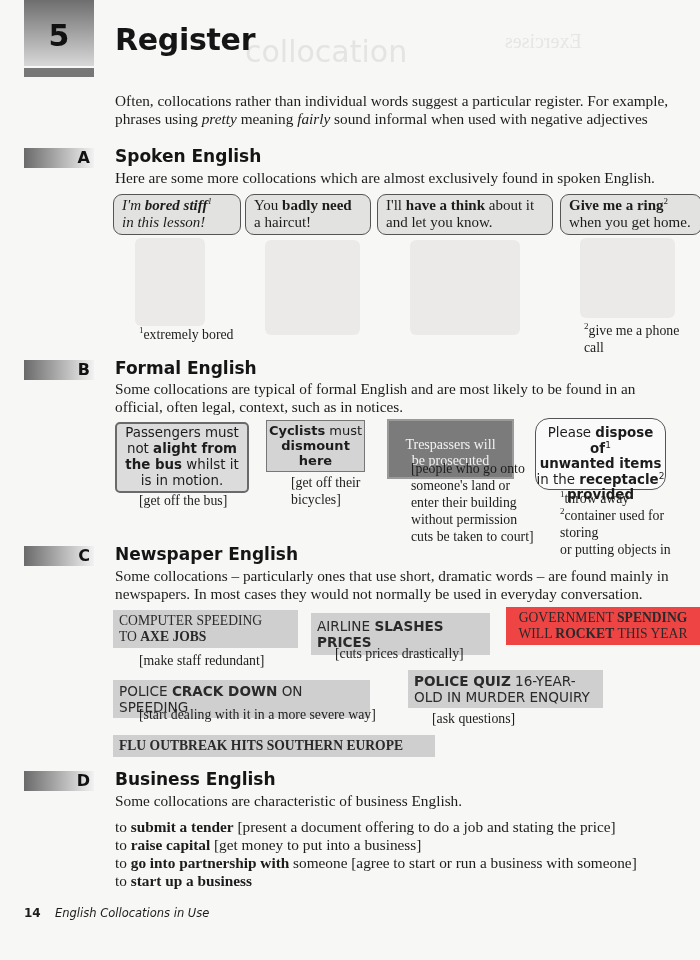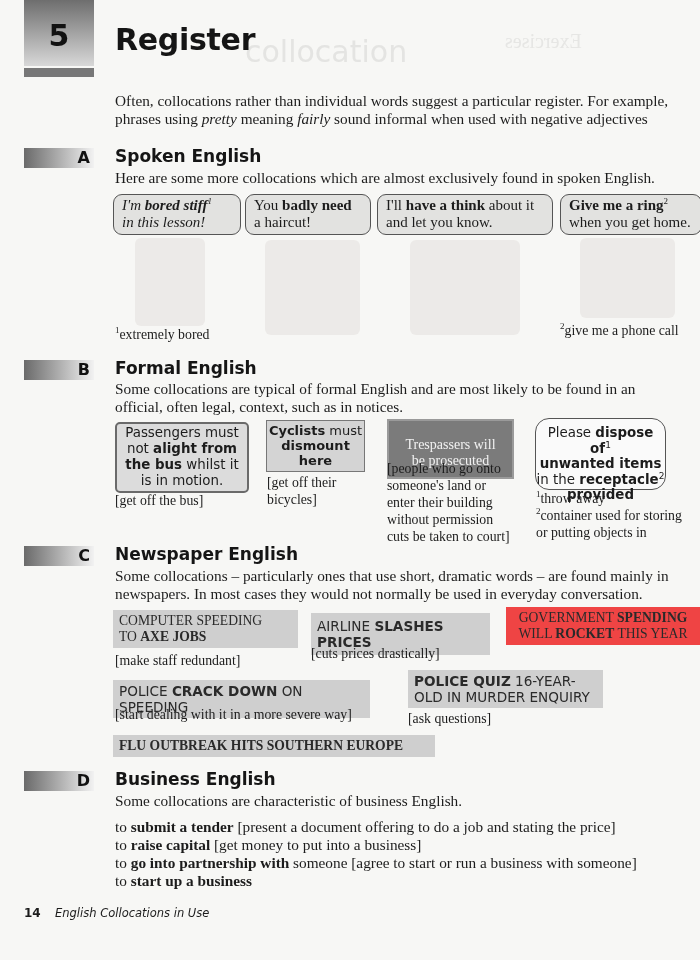--- a/index.html
+++ b/index.html
@@ -52,21 +52,21 @@
   .sign3 {
     left:387px; top:419px; width:123px; height:40px;
     background:#7b7b7b; border:2px solid #9a9a9a; color:#f2f2f2;
     font-size:14px; line-height:16px; text-align:center; padding-top:16px;
   }
   .sign4 {
     left:535px; top:418px; width:129px; height:64px;
     border:1.5px solid #555; border-radius:14px; background:#fafafa;
     font-size:13.4px; line-height:15.5px; text-align:center; padding-top:6px;
   }
-  .note { font-size:13.8px; line-height:17px; }
+  .note { font-size:13.8px; line-height:17px;margin-left:24px; }
 
   .head {
     background:#cfcfcf; font-size:13.6px; line-height:16px; color:#2a2a2a;
     padding:3px 6px;
   }
   .head.dark { background:#ef4444; }
   .footer-num { left:24px; top:906px; font-size:12px; font-weight:bold; }
   .footer-title { left:55px; top:906px; font-size:11.5px; font-style:italic; }
   .b { font-weight:bold; }
   .i { font-style:italic; }

